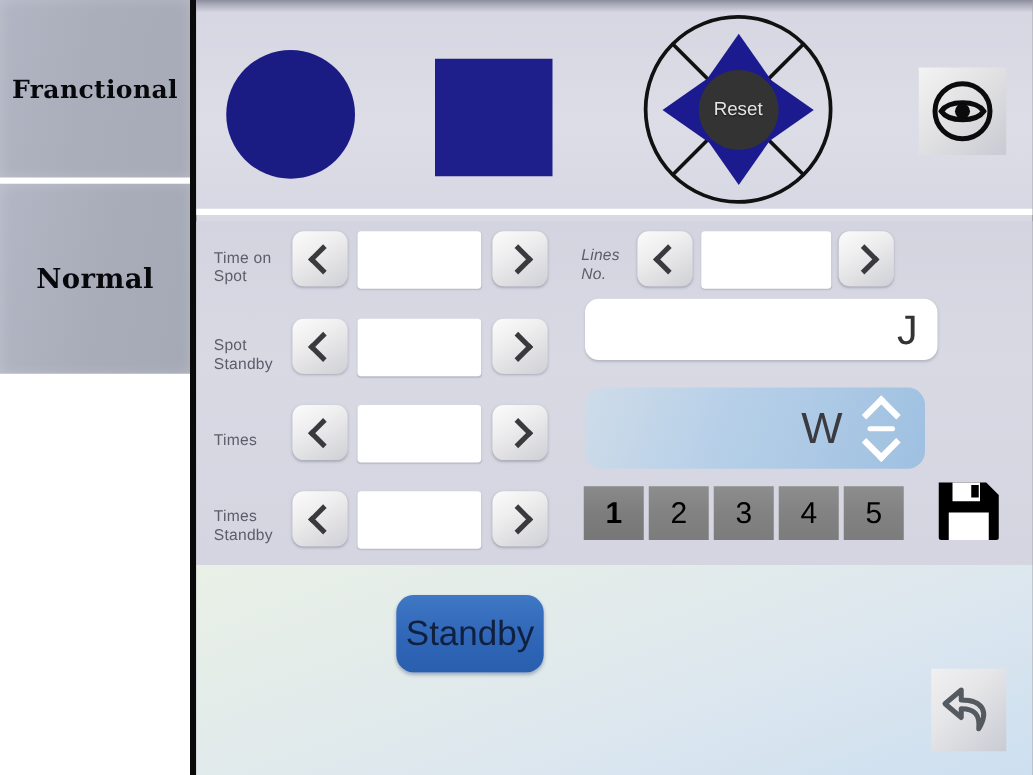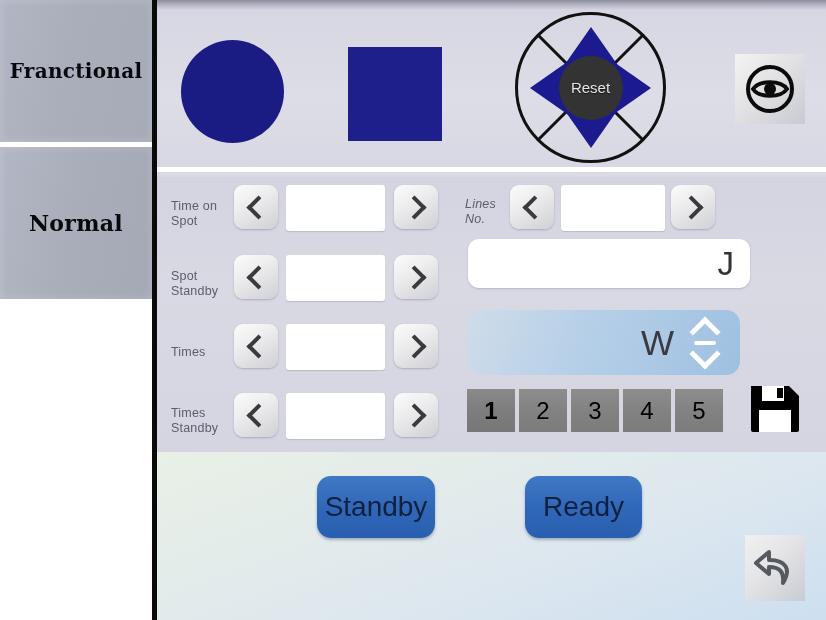--- a/index.html
+++ b/index.html
@@ -339,23 +339,20 @@
           <rect x="30" y="6" width="6" height="10" fill="#000000"></rect>
           <rect x="12" y="28" width="32" height="22" fill="#ffffff"></rect>
         </svg>
       </div>
     </div>
 
     <div id="bottom-panel">
       <div class="action-btn" id="standby-btn">
         <span>Standby</span>
       </div>
-      <div class="action-btn" id="ready-btn">
-        <span>Ready</span>
-      </div>
       <div id="back-btn">
         <svg width="44" height="40" viewBox="0 0 44 40">
           <path d="M16 4 L3 15 L16 26 V19 C27 19 31 24 30 35 C38 22 34 12 16 12 Z" fill="none" stroke="#555a60" stroke-width="4" stroke-linejoin="round"></path>
         </svg>
       </div>
     </div>
 
   </div>
 </div>
 

